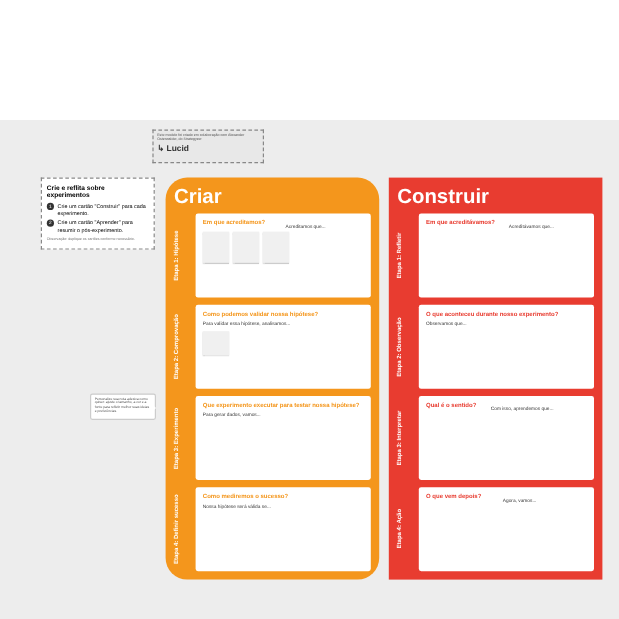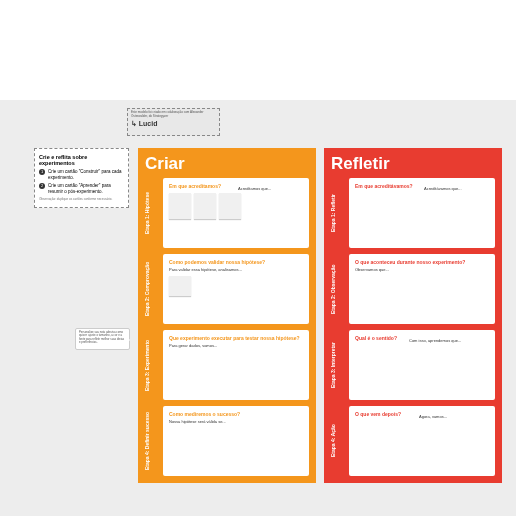--- a/index.html
+++ b/index.html
@@ -49,21 +49,21 @@
     </div>
     <div class="instr-row">
       <div class="badge">2</div>
       <div class="instr-text">Crie um cartão "Aprender" para resumir o pós-experimento.</div>
     </div>
     <div class="instr-note">Observação: duplique os cartões conforme necessário.</div>
   </div>
 
   <div class="tip" style="top:228px;">Personalize sua nota adesiva como quiser: ajuste o tamanho, a cor e a fonte para refletir melhor suas ideias e preferências.</div>
 
-  <div class="panel criar" style="top:48px;">
+  <div class="panel criar" style="top:48px;border-radius:18px;">
     <div class="panel-title">Criar</div>
 
     <div class="section">
       <div class="sidelabel">Etapa 1:
 Hipótese</div>
       <div class="card">
         <div class="card-q">Em que acreditamos?</div>
         <div class="card-hint" style="position:absolute; left:75px; top:6px;">Acreditamos que...</div>
         <div class="notes">
           <div class="note"></div>
@@ -98,21 +98,21 @@
       <div class="sidelabel">Etapa 4:
 Definir sucesso</div>
       <div class="card">
         <div class="card-q">Como mediremos o sucesso?</div>
         <div class="card-hint">Nossa hipótese será válida se...</div>
       </div>
     </div>
   </div>
 
   <div class="panel aprender" style="top:48px;">
-    <div class="panel-title">Refletir</div>
+    <div class="panel-title">Construir</div>
 
     <div class="section">
       <div class="sidelabel">Etapa 1:
 Refletir</div>
       <div class="card">
         <div class="card-q">Em que acreditávamos?</div>
         <div class="card-hint" style="position:absolute; left:75px; top:6px;">Acreditávamos que...</div>
       </div>
     </div>
 

